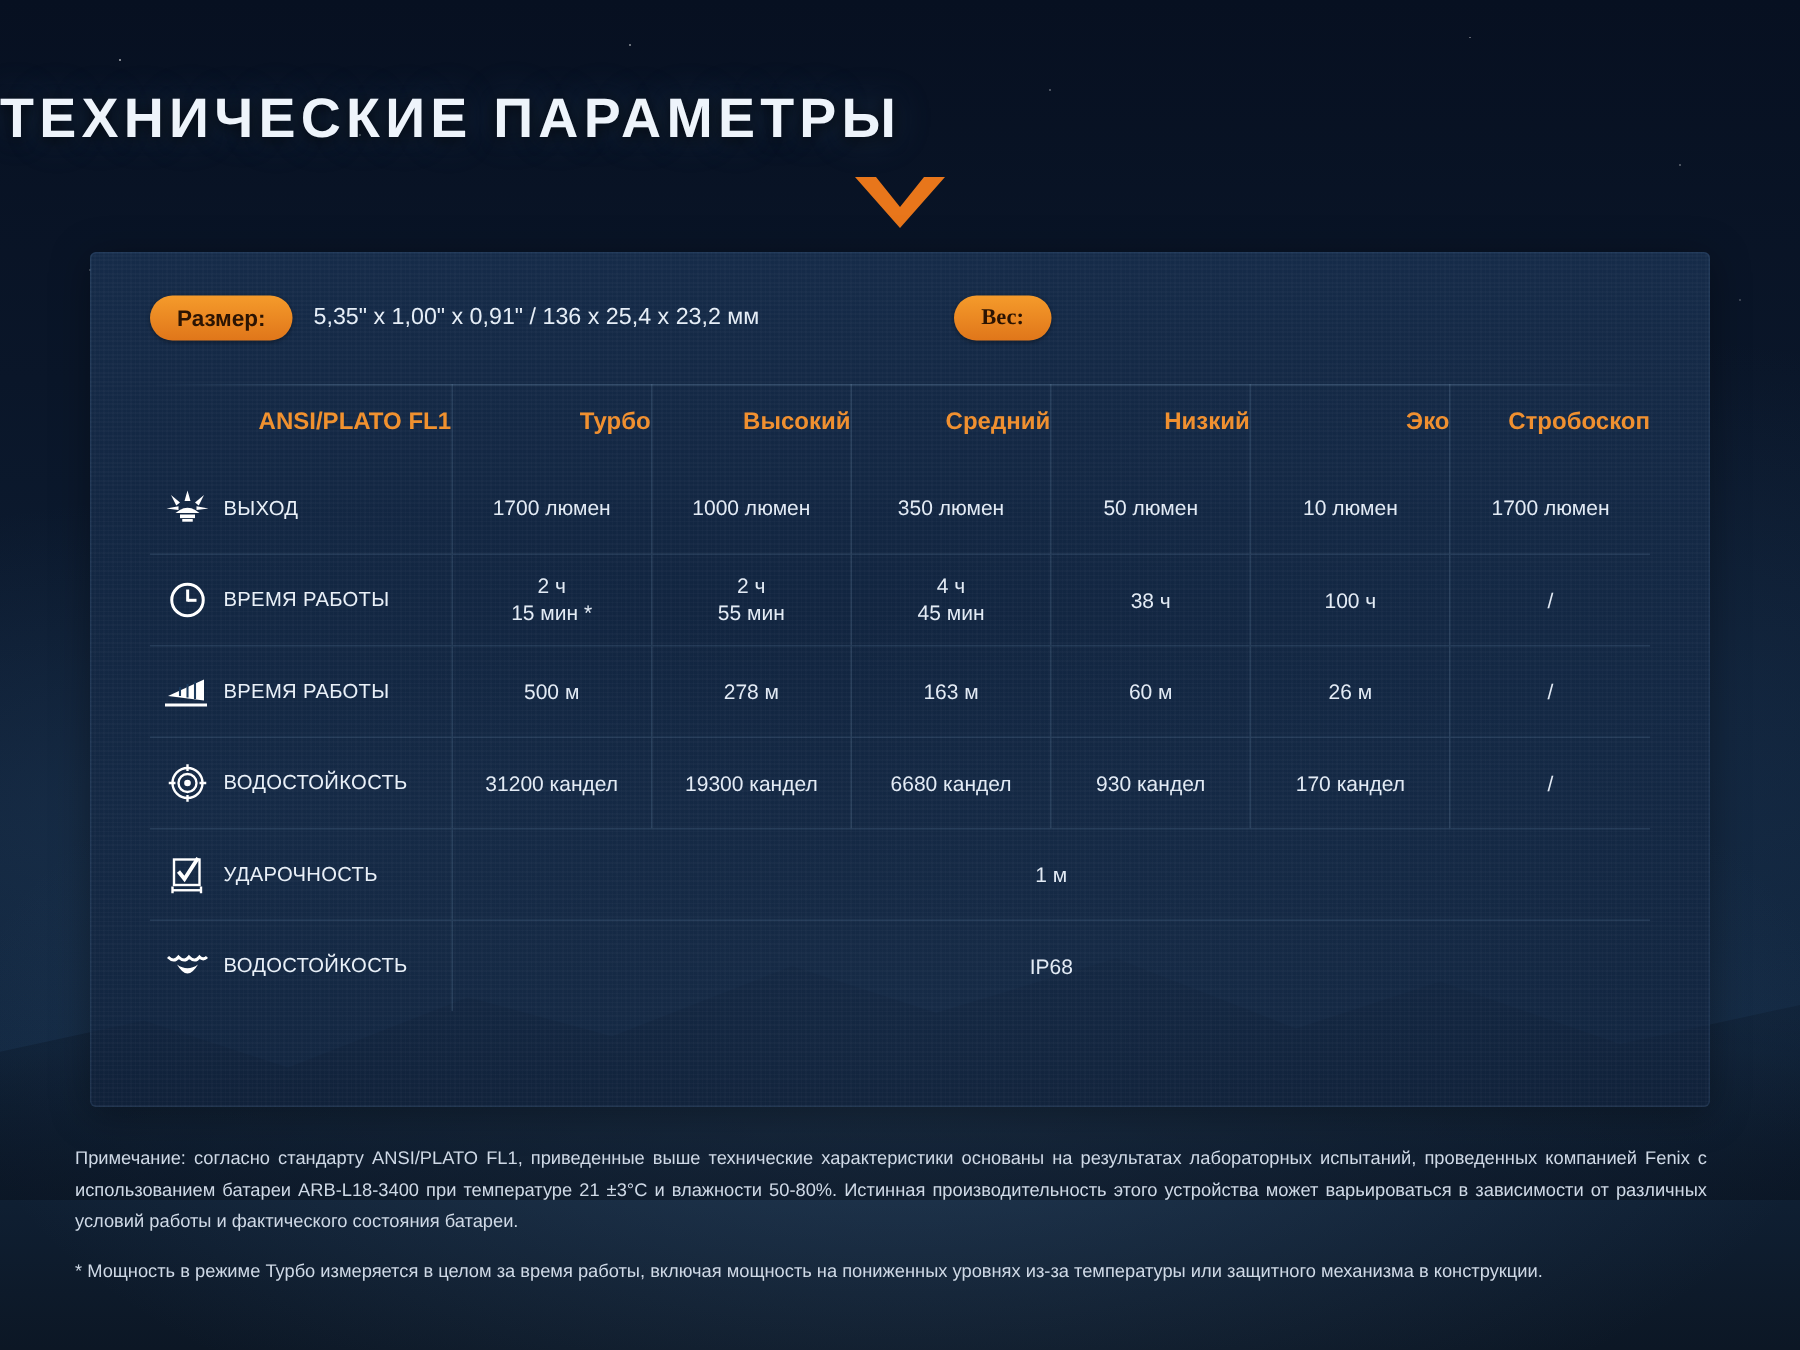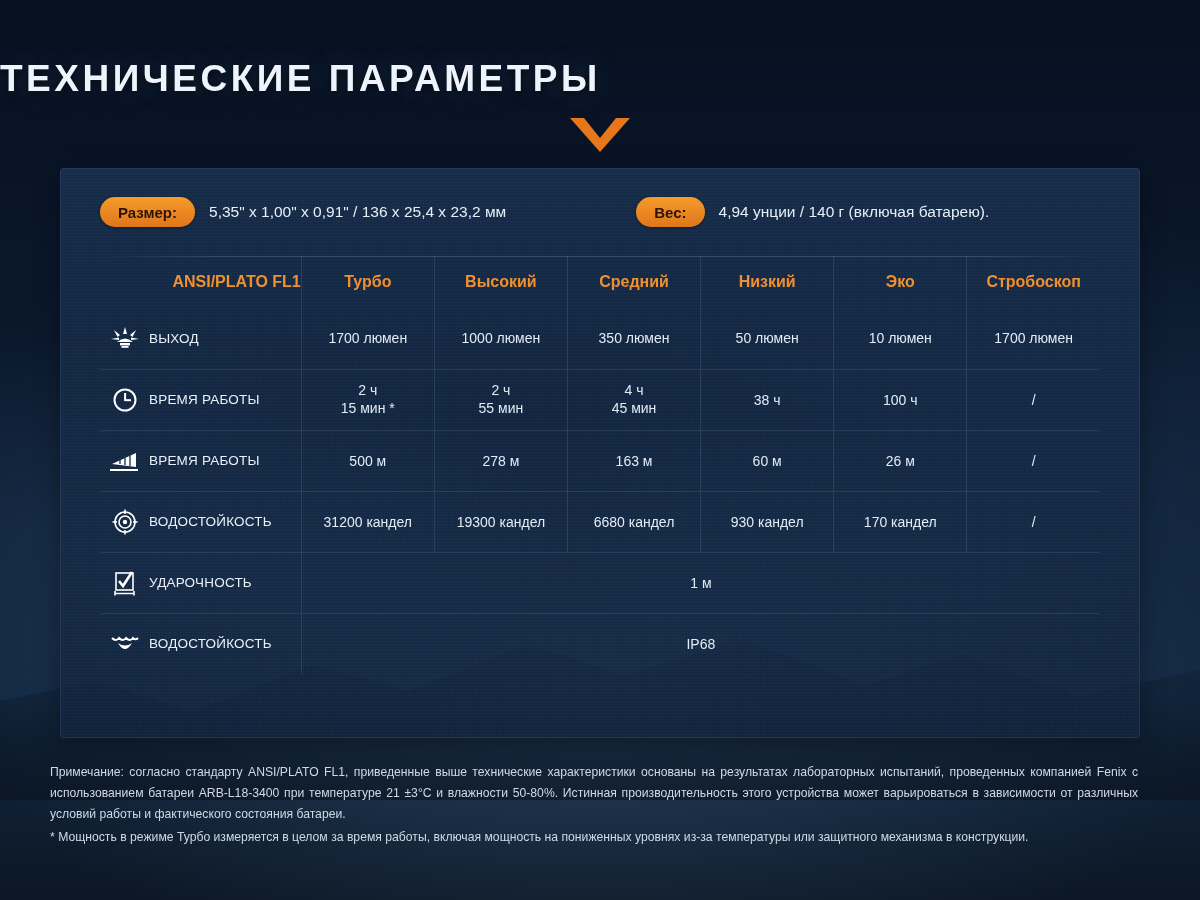--- a/index.html
+++ b/index.html
@@ -114,21 +114,21 @@
     box-shadow: 0 1px 3px rgba(0,0,0,.4);
     white-space: nowrap;
   }
   .spec-val {
     margin-left: 14px;
     font-size: 15.5px;
     color: #e6eef7;
     white-space: nowrap;
   }
   .spec-group { display: flex; align-items: center; }
-  .spec-group.weight { margin-left: 130px; }
+  .spec-group.weight { margin-left: 130px; font-family: Liberation Serif, serif; }
 
   .divider {
     position: absolute;
     left: 40px; right: 40px;
     height: 1px;
     background: linear-gradient(90deg, rgba(255,255,255,0) 0%, rgba(160,195,230,.22) 12%, rgba(160,195,230,.22) 88%, rgba(255,255,255,0) 100%);
   }
 
   
   .table {
@@ -143,20 +143,21 @@
     text-align: center;
     font-size: 14px;
     color: #e3ebf5;
     padding: 0;
   }
   .table thead th {
     height: 52px;
     color: #f09030;
     font-size: 16px;
     font-weight: bold;
+    text-align: right;
   }
   .table thead th.first {
     color: #f0912f;
     text-align: right;
     padding-left: 12px;
   }
   .table tbody tr { height: 61px; }
 
   .cell-label {
     display: flex;
@@ -191,21 +192,21 @@
     position: absolute;
     left: 50px;
     right: 62px;
     top: 762px;
     font-size: 12.2px;
     line-height: 1.72;
     color: #cfd9e6;
     text-align: justify;
   }
   .note p { margin: 0; }
-  .note p.last { margin-top: 2px; text-align: left; }
+  .note p.last { margin-top: 12px; text-align: left; }
 </style>
 </head>
 <body>
 
 <div class="bg">
   <div class="bg-stars"></div>
   <div class="bg-ridge"></div>
 </div>
 
 <div class="title-wrap">
@@ -219,21 +220,20 @@
 
 <div class="panel">
 
   <div class="spec-row">
     <div class="spec-group">
       <span class="pill">Размер:</span>
       <span class="spec-val">5,35" x 1,00" x 0,91" / 136 x 25,4 x 23,2 мм</span>
     </div>
     <div class="spec-group weight">
       <span class="pill">Вес:</span>
-      <span class="spec-val">4,94 унции / 140 г (включая батарею).</span>
     </div>
   </div>
 
   <div class="divider" style="top:88px;"></div>
 
   <table class="table">
     <colgroup>
       <col class="label-col">
       <col class="val-col">
         <col class="val-col">

